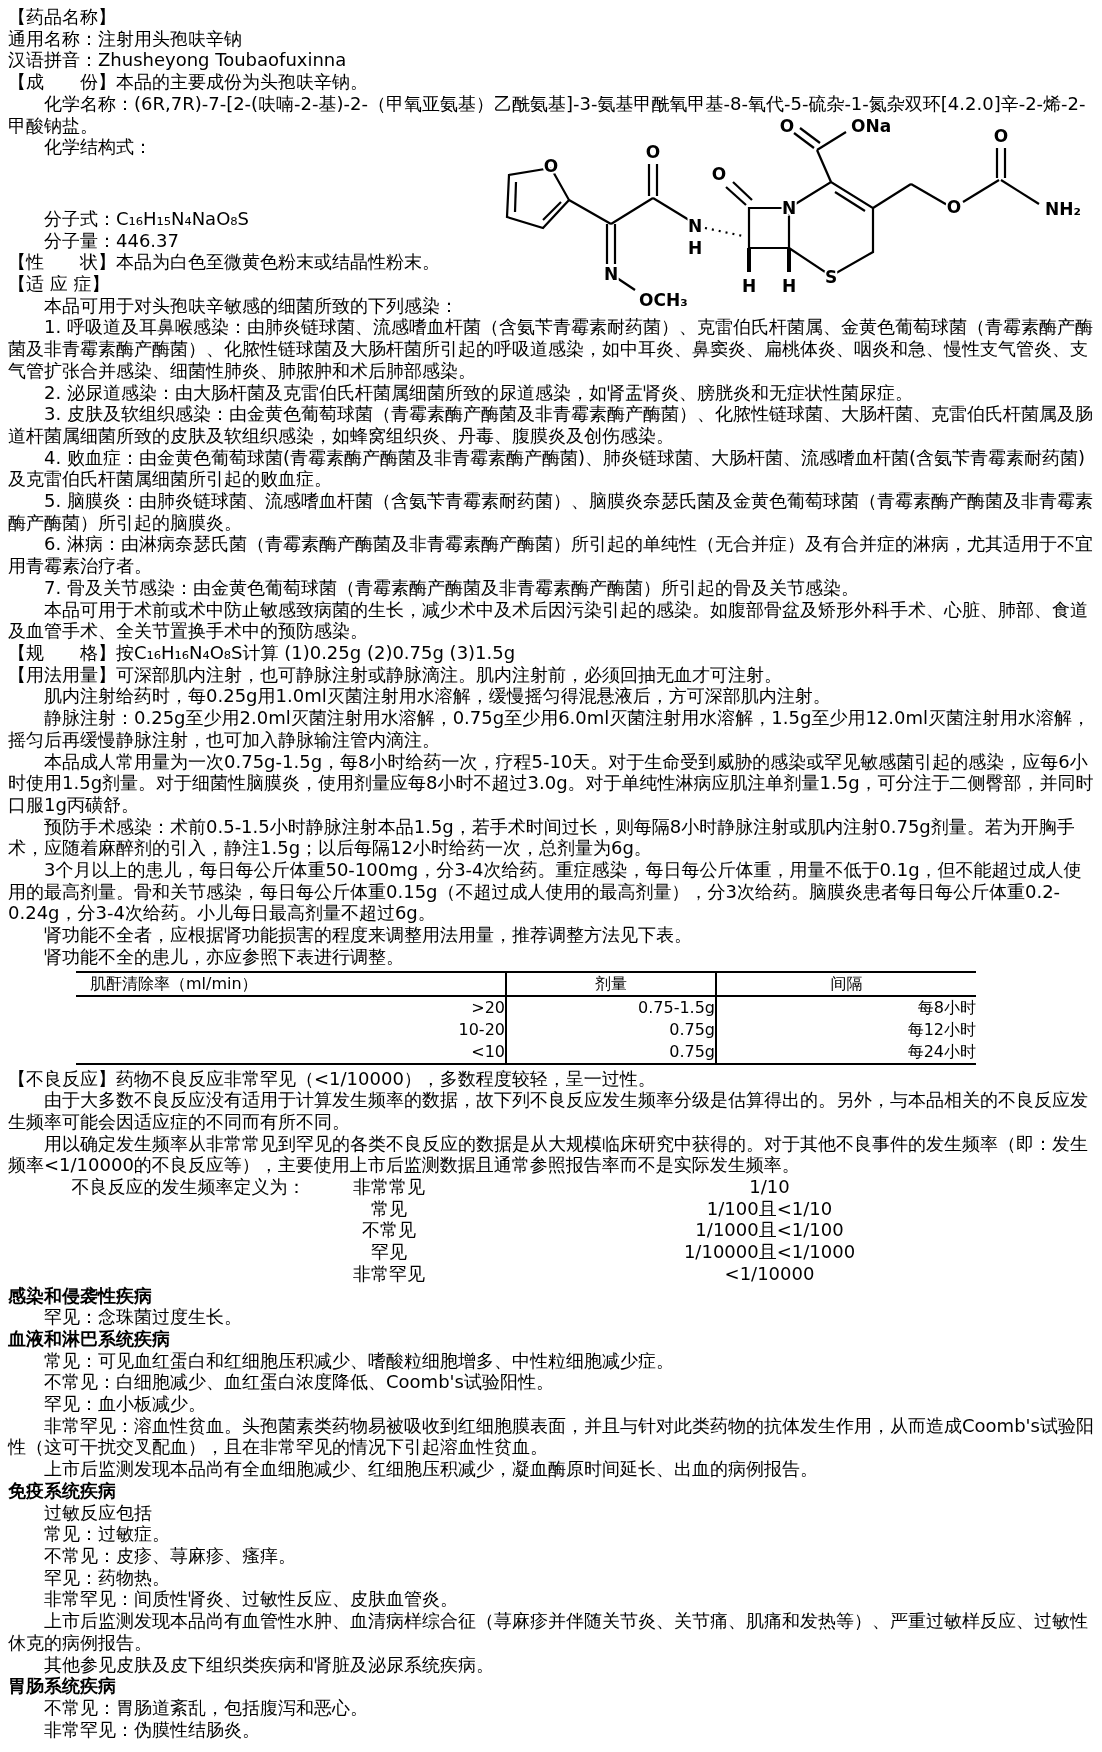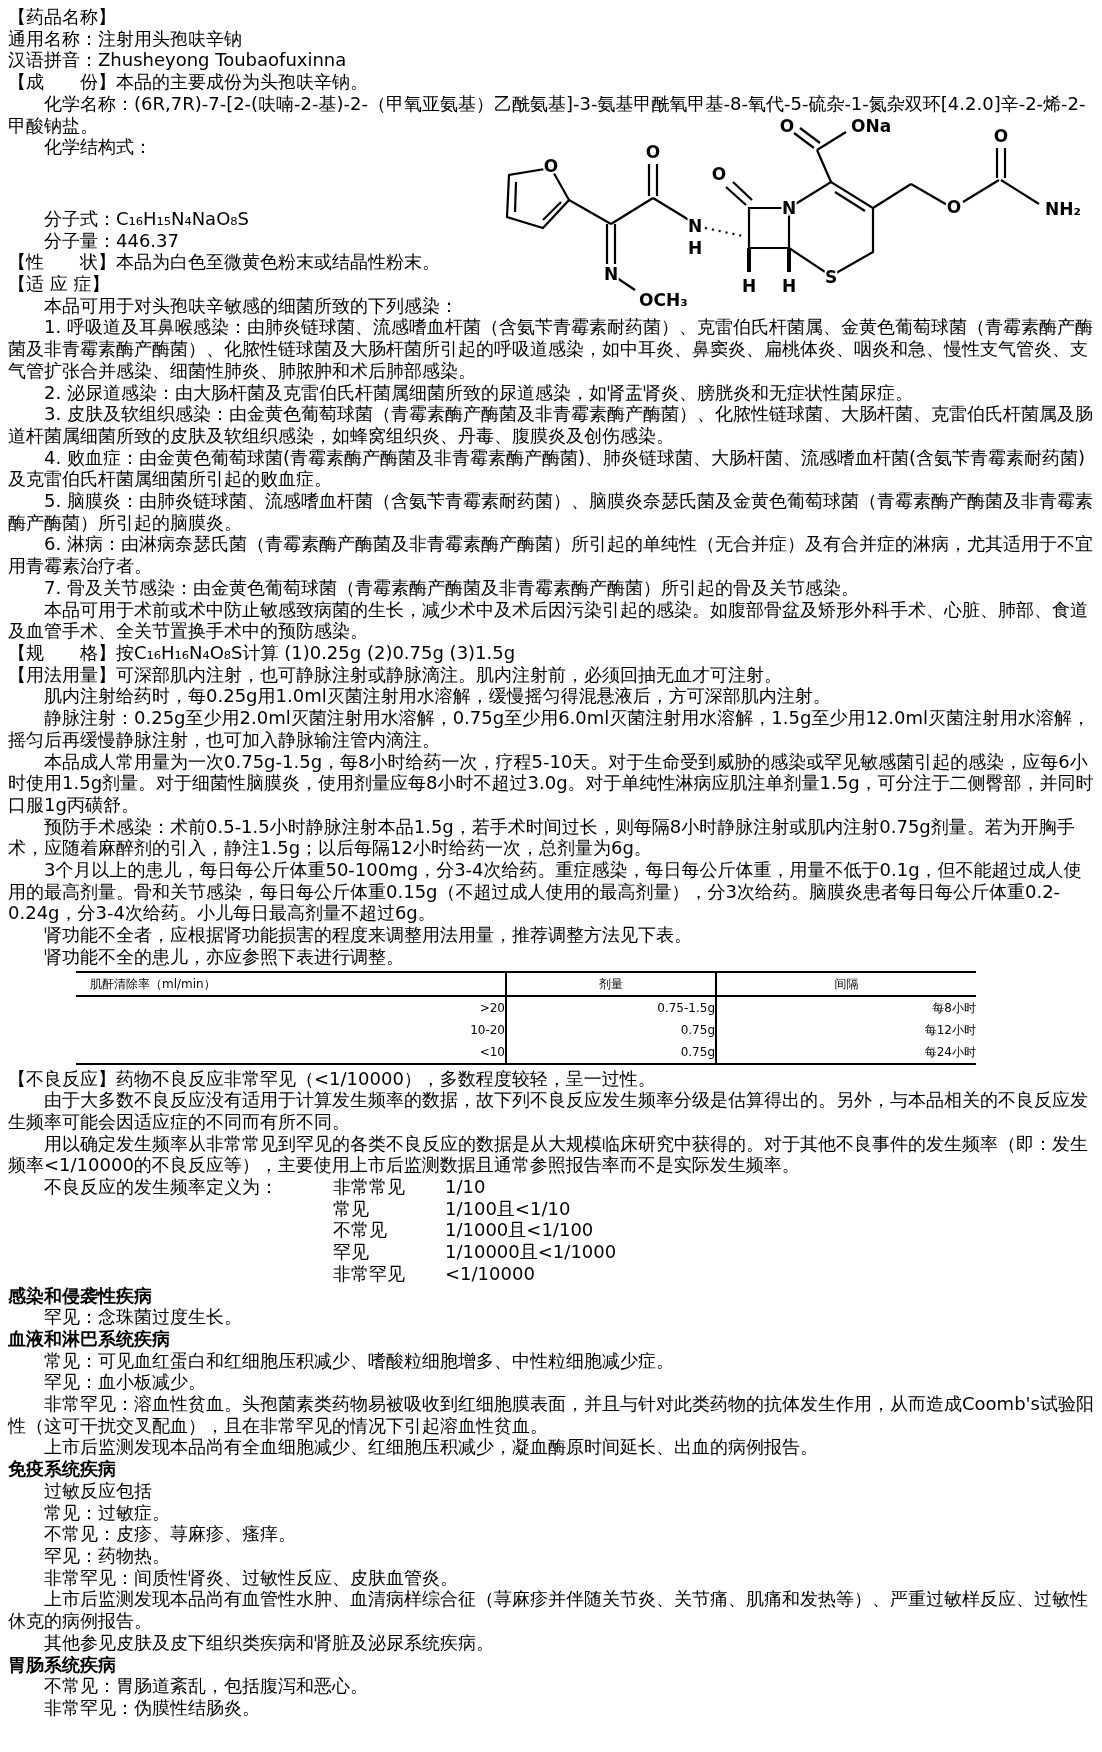--- a/index.html
+++ b/index.html
@@ -7,29 +7,29 @@
        font-family:"DejaVu Sans","Liberation Sans",sans-serif;
        color:#000;font-size:18px;line-height:21.7px;}
   .page{position:relative;width:1102px;height:1733px;padding:6px 8px 0 8px;box-sizing:border-box;}
   p{margin:0;padding:0;}
   .ind{text-indent:2em;}
   .bold{font-weight:bold;}
   .structure-spacer{height:50px;}
   
   table.renal{border-collapse:collapse;margin:3px 0 3px 68px;width:900px;
               border-top:2px solid #000;border-bottom:2px solid #000;}
-  table.renal th,table.renal td{font-weight:normal;font-size:12px;line-height:22px;padding:0;}
+  table.renal th,table.renal td{font-weight:normal;font-size:16px;line-height:22px;padding:0;}
   table.renal th{border-bottom:2px solid #000;text-align:center;}
   table.renal th:first-child{text-align:left;padding-left:14px;}
   table.renal td:first-child{padding-left:60px;text-align:right;}
   table.renal td{text-align:right;}
   table.renal .c2,table.renal .c3{border-left:2px solid #000;}
   col.w1{width:430px}col.w2{width:210px}col.w3{width:260px}
   
-  .freq-row{display:flex;}
+  .freq-row{display:flex;text-align:center;}
   .freq-intro{width:325px;padding-left:36px;box-sizing:border-box;flex:0 0 auto;}
   .freq-term{width:112px;flex:0 0 auto;}
   .freq-val{flex:1;}
   
   .structure{position:absolute;left:443px;top:118px;width:656px;height:202px;}
   .structure svg{display:block;}
   .structure text{font-family:"DejaVu Sans","Liberation Sans",sans-serif;font-size:17px;
                   font-weight:600;fill:#000;stroke:#fff;stroke-width:4px;paint-order:stroke;}
   .structure line,.structure polyline{stroke:#000;stroke-width:2.2;fill:none;}
   .structure .wedge{stroke-width:4;}
@@ -137,20 +137,21 @@
   </div>
 
   <div>
     <p class="bold">感染和侵袭性疾病</p>
     <p class="ind">罕见：念珠菌过度生长。</p>
   </div>
 
   <div>
     <p class="bold">血液和淋巴系统疾病</p>
     <p class="ind">常见：可见血红蛋白和红细胞压积减少、嗜酸粒细胞增多、中性粒细胞减少症。</p>
+    <p class="ind">不常见：白细胞减少、血红蛋白浓度降低、Coomb's试验阳性。</p>
     <p class="ind">罕见：血小板减少。</p>
     <p class="ind">非常罕见：溶血性贫血。头孢菌素类药物易被吸收到红细胞膜表面，并且与针对此类药物的抗体发生作用，从而造成Coomb's试验阳性（这可干扰交叉配血），且在非常罕见的情况下引起溶血性贫血。</p>
     <p class="ind">上市后监测发现本品尚有全血细胞减少、红细胞压积减少，凝血酶原时间延长、出血的病例报告。</p>
   </div>
 
   <div>
     <p class="bold">免疫系统疾病</p>
     <p class="ind">过敏反应包括</p>
     <p class="ind">常见：过敏症。</p>
     <p class="ind">不常见：皮疹、荨麻疹、瘙痒。</p>

